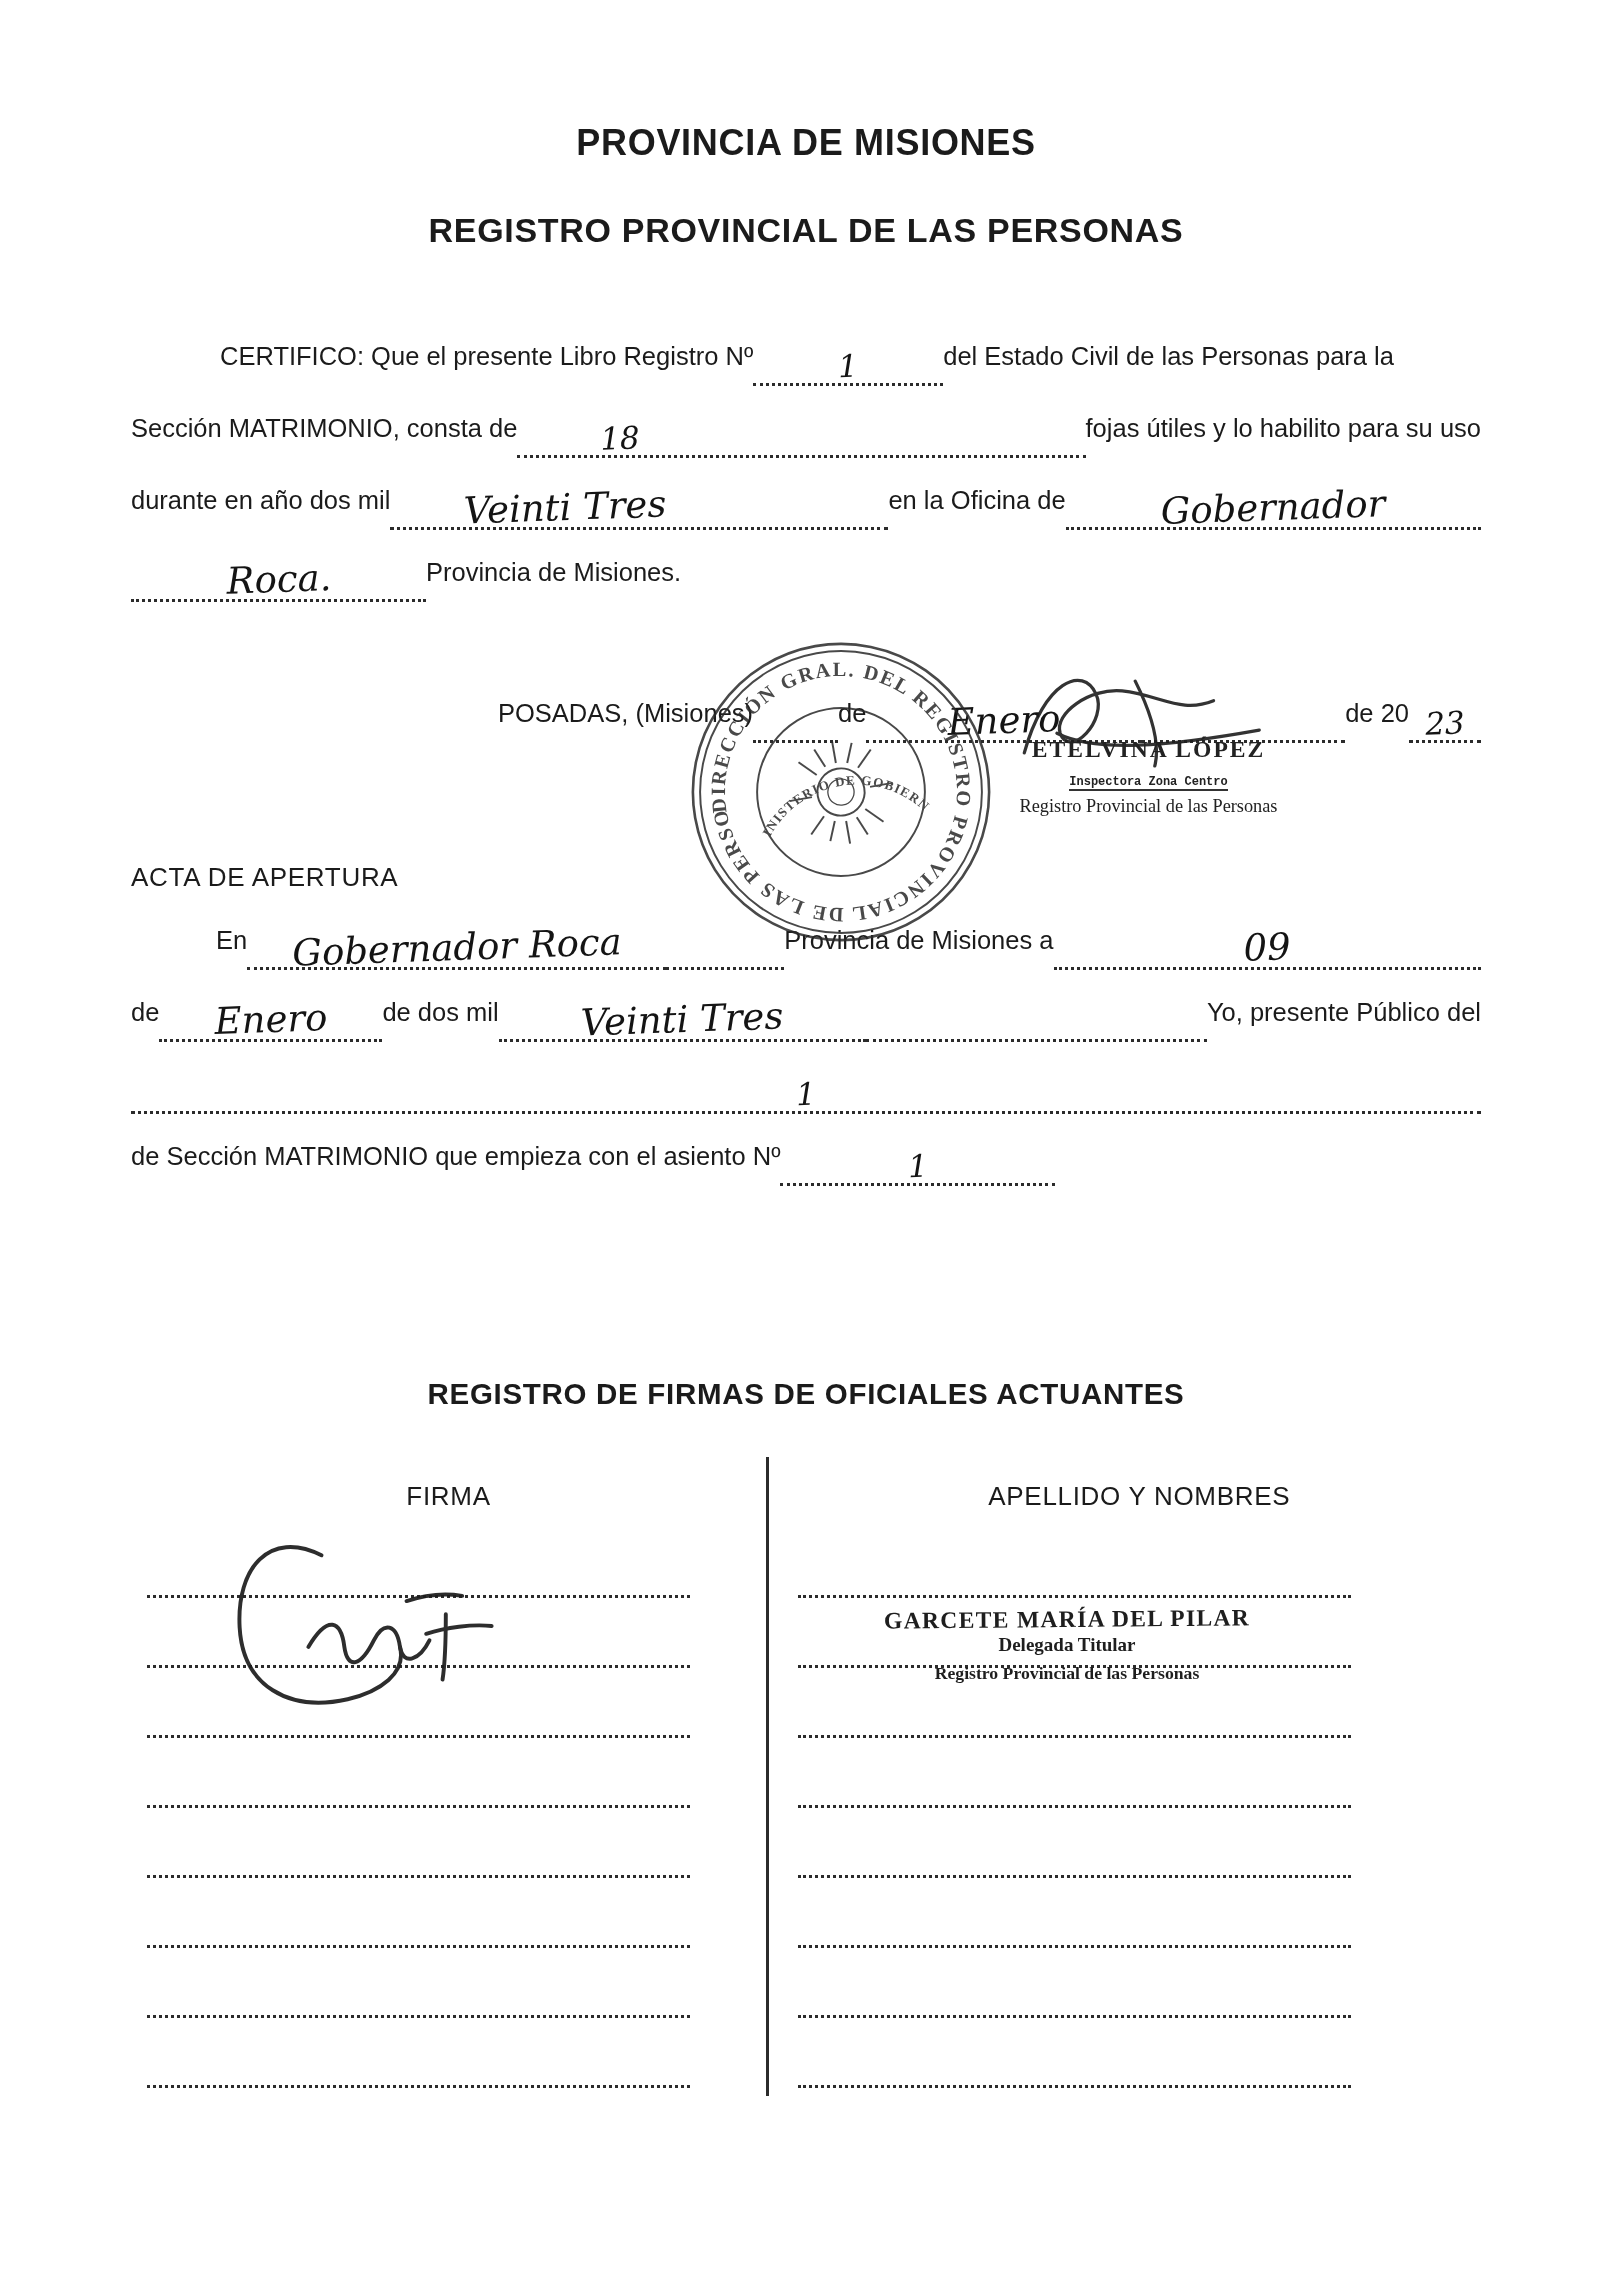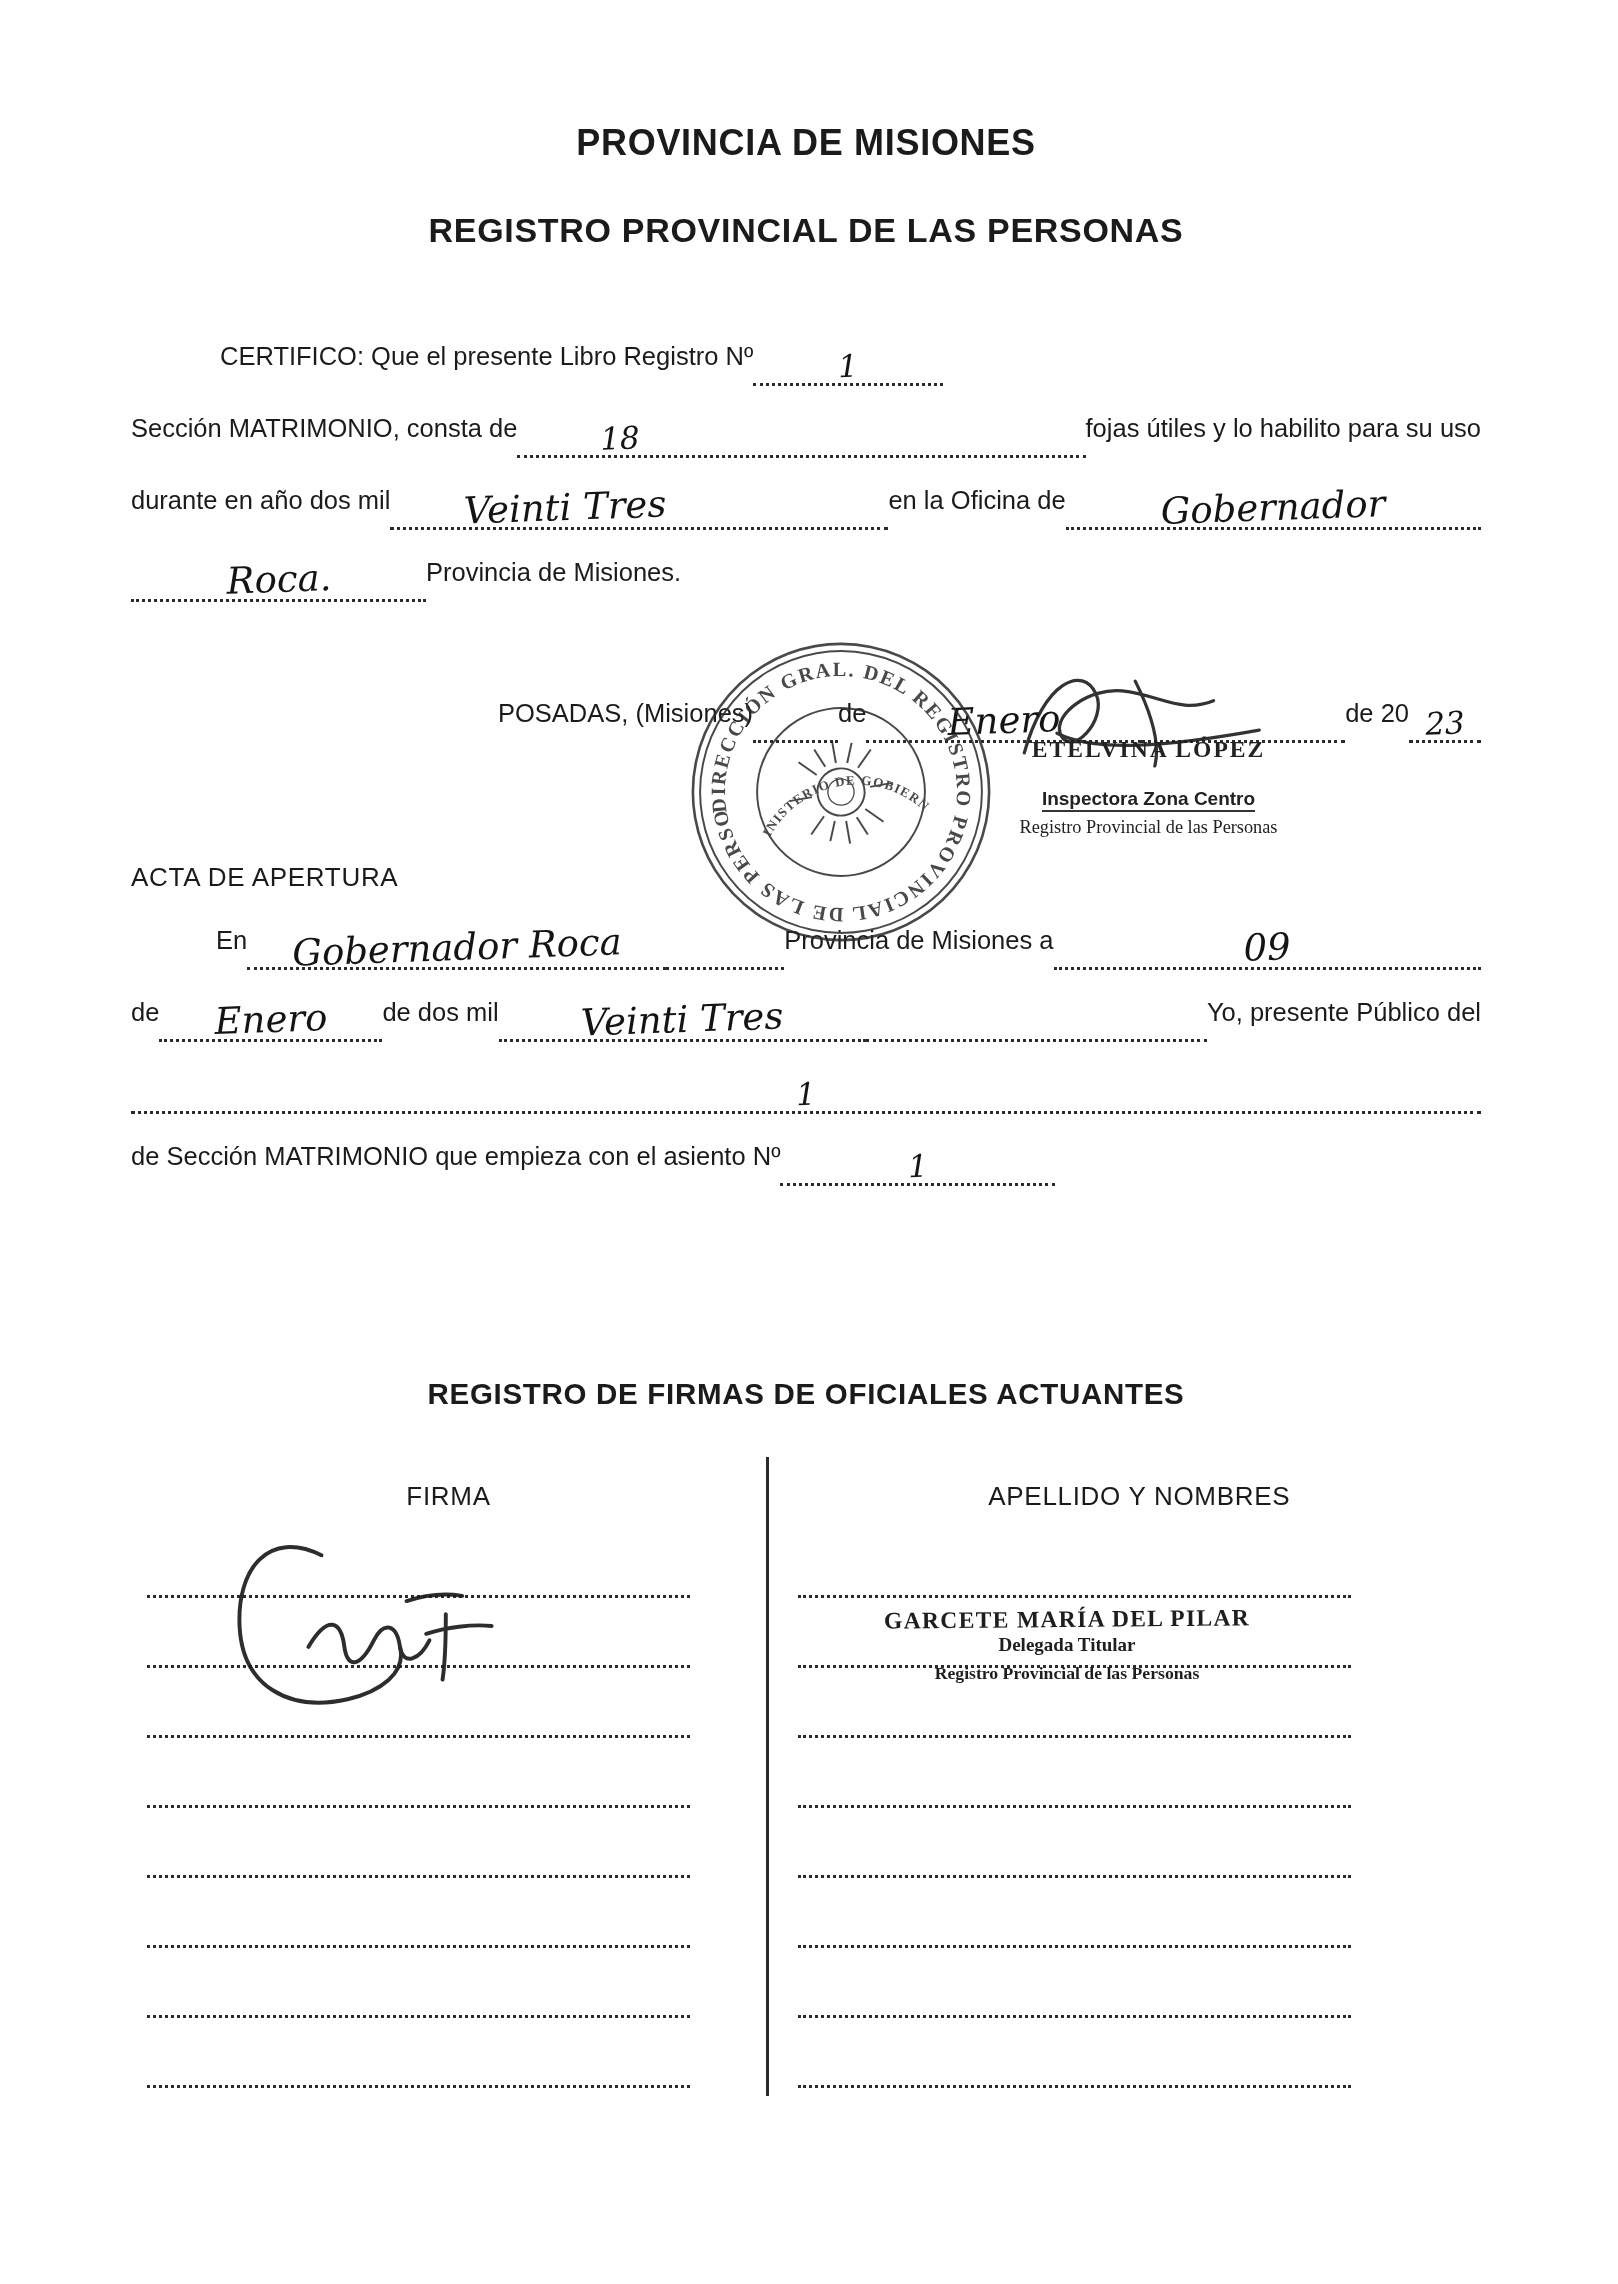--- a/index.html
+++ b/index.html
@@ -50,21 +50,21 @@
   .col-right .sig-row .dots{width:553px;}
 
   
   .seal-wrap{position:absolute;left:687px;top:638px;width:308px;height:308px;transform:rotate(-10deg);opacity:.85;pointer-events:none;}
   .seal text{fill:#2a2a2a;font-family:"Liberation Serif",serif;font-weight:bold;}
 
   
   .inspector-sign{position:absolute;left:998px;top:655px;width:281px;height:124px;pointer-events:none;}
   .inspector-stamp{position:absolute;left:985px;top:736px;width:327px;text-align:center;color:#222;pointer-events:none;}
   .inspector-stamp .name{font-family:"Liberation Serif",serif;font-weight:bold;font-size:23.6px;letter-spacing:2px;}
-  .inspector-stamp .role{font-family:Liberation Sans, sans-serif;font-weight:bold;font-size:19px;border-bottom:2px solid #333;display:inline-block;margin-top:13px;}
+  .inspector-stamp .role{font-family:Liberation Mono, monospace;font-weight:bold;font-size:12px;border-bottom:2px solid #333;display:inline-block;margin-top:0;}
   .inspector-stamp .org{font-family:"Liberation Serif",serif;font-size:18.3px;margin-top:5.2px;}
 
   
   .official-signature{position:absolute;left:79px;top:59px;width:380px;height:216px;pointer-events:none;}
 
   
   .garcete-stamp{position:absolute;left:746px;top:149px;width:380px;text-align:center;color:#1e1e1e;pointer-events:none;}
   .garcete-stamp .name{font-family:"Liberation Serif",serif;font-weight:bold;font-size:23.6px;letter-spacing:1.3px;transform:rotate(-0.5deg);}
   .garcete-stamp .role{font-family:"Liberation Serif",serif;font-weight:bold;font-size:19px;margin-top:1px;}
   .garcete-stamp .org{font-family:"Liberation Serif",serif;font-weight:bold;font-size:17.7px;margin-top:6.5px;}
@@ -76,20 +76,21 @@
 
   <h1 class="doc-title">PROVINCIA DE MISIONES</h1>
   <h2 class="doc-subtitle">REGISTRO PROVINCIAL DE LAS PERSONAS</h2>
 
   <div class="para">
     <div class="line">
       <span class="t" style="padding-left:89px">CERTIFICO: Que el presente Libro Registro Nº</span>
       <span class="blank" style="width:190px">
         <span class="hand num">1</span>
       </span>
+      <span class="t">del Estado Civil de las Personas para la</span>
     </div>
     <div class="line">
       <span class="t">Sección MATRIMONIO, consta de</span>
       <span class="blank grow dots" style="flex:1;border-bottom:3.3px dotted #2b2b2b;position:relative">
         <span class="hand num" style="left:18%">18</span>
       </span>
       <span class="t">fojas útiles y lo habilito para su uso</span>
     </div>
     <div class="line">
       <span class="t">durante en año dos mil</span>

